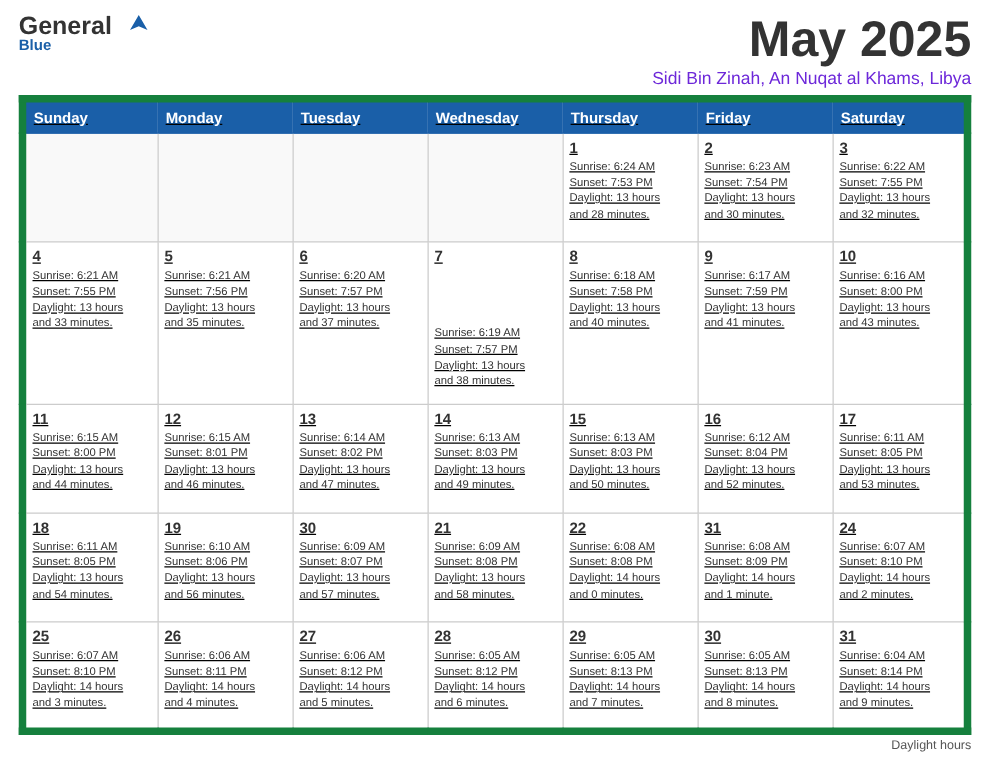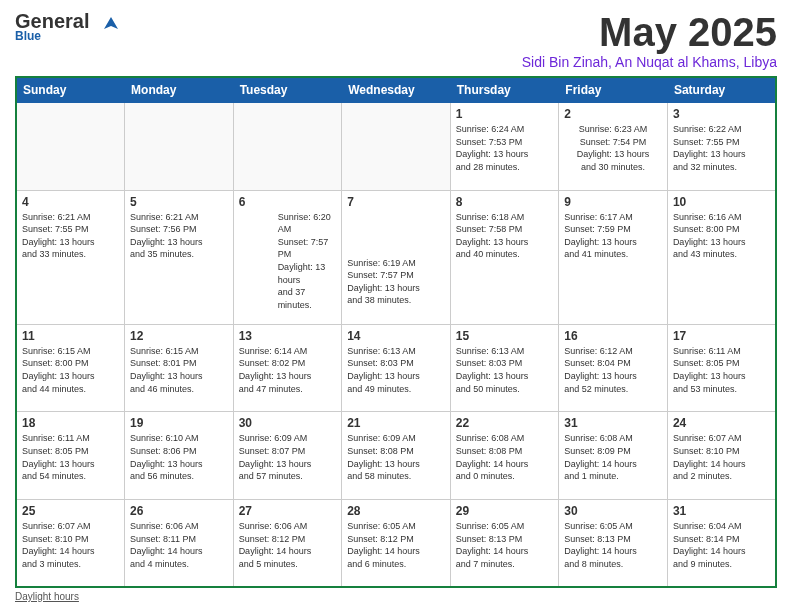--- a/index.html
+++ b/index.html
@@ -36,24 +36,25 @@
       font-weight: bold;
       color: #333;
       line-height: 1.1;
     }
     .calendar-subtitle {
       font-size: 14px;
       color: #6d28d9;
     }
     .calendar {
       flex: 1;
-      border: 2px solid #15803d;
+      border: 6px solid #15803d;
       border-collapse: collapse;
       width: 100%;
       table-layout: fixed;
+      text-decoration: underline;
     }
     .calendar th {
       background-color: #1a5fa8;
       color: #fff;
       text-align: left;
       padding: 5px 6px;
       font-size: 12px;
       border: 1px solid #1a5fa8;
     }
     .calendar td {
@@ -77,31 +78,30 @@
     }
     .day-info {
       font-size: 9px;
       line-height: 1.4;
       color: #333;
     }
     .footer-note {
       font-size: 10px;
       color: #555;
       margin-top: 3px;
-      text-align: left;
-      text-decoration: underline;
+      text-align: right;
     }
   </style>
 </head>
 <body>
 
 <div class="page">
   <div class="header">
     <div class="logo">
-      <div style="display:flex;align-items:flex-end;gap:13px;">
+      <div style="display:flex;align-items:flex-start;gap:13px;">
         <span style="font-size:20px;font-weight:bold;color:#333;">General</span>
         <svg width="18" height="18" viewBox="0 0 18 18">
           <polygon points="9,2 16,14 9,11 2,14" fill="#1a5fa8"></polygon>
         </svg>
       </div>
       <span style="font-size:12px;font-weight:bold;color:#1a5fa8;margin-top:-4px;">Blue</span>
     </div>
     <div class="title-block">
       <div class="calendar-title">May 2025</div>
       <div class="calendar-subtitle">Sidi Bin Zinah, An Nuqat al Khams, Libya</div>
@@ -128,21 +128,21 @@
           <td class="empty"></td>
           <td>
             <span class="day-number">1</span>
             <div class="day-info" style="white-space: pre-line;">Sunrise: 6:24 AM
 Sunset: 7:53 PM
 Daylight: 13 hours
 and 28 minutes.</div>
           </td>
           <td>
             <span class="day-number">2</span>
-            <div class="day-info" style="white-space: pre-line; text-align: center;">Sunrise: 6:23 AM
+            <div class="day-info" style="white-space: pre-line;">Sunrise: 6:23 AM
 Sunset: 7:54 PM
 Daylight: 13 hours
 and 30 minutes.</div>
           </td>
           <td>
             <span class="day-number">3</span>
             <div class="day-info" style="white-space: pre-line;">Sunrise: 6:22 AM
 Sunset: 7:55 PM
 Daylight: 13 hours
 and 32 minutes.</div>
@@ -158,21 +158,21 @@
           </td>
           <td>
             <span class="day-number">5</span>
             <div class="day-info" style="white-space: pre-line;">Sunrise: 6:21 AM
 Sunset: 7:56 PM
 Daylight: 13 hours
 and 35 minutes.</div>
           </td>
           <td>
             <span class="day-number">6</span>
-            <div class="day-info" style="white-space: pre-line; margin-left: 39px;">Sunrise: 6:20 AM
+            <div class="day-info" style="white-space: pre-line;">Sunrise: 6:20 AM
 Sunset: 7:57 PM
 Daylight: 13 hours
 and 37 minutes.</div>
           </td>
           <td>
             <span class="day-number">7</span>
             <div class="day-info" style="white-space: pre-line; margin-top: 48px;">Sunrise: 6:19 AM
 Sunset: 7:57 PM
 Daylight: 13 hours
 and 38 minutes.</div>

